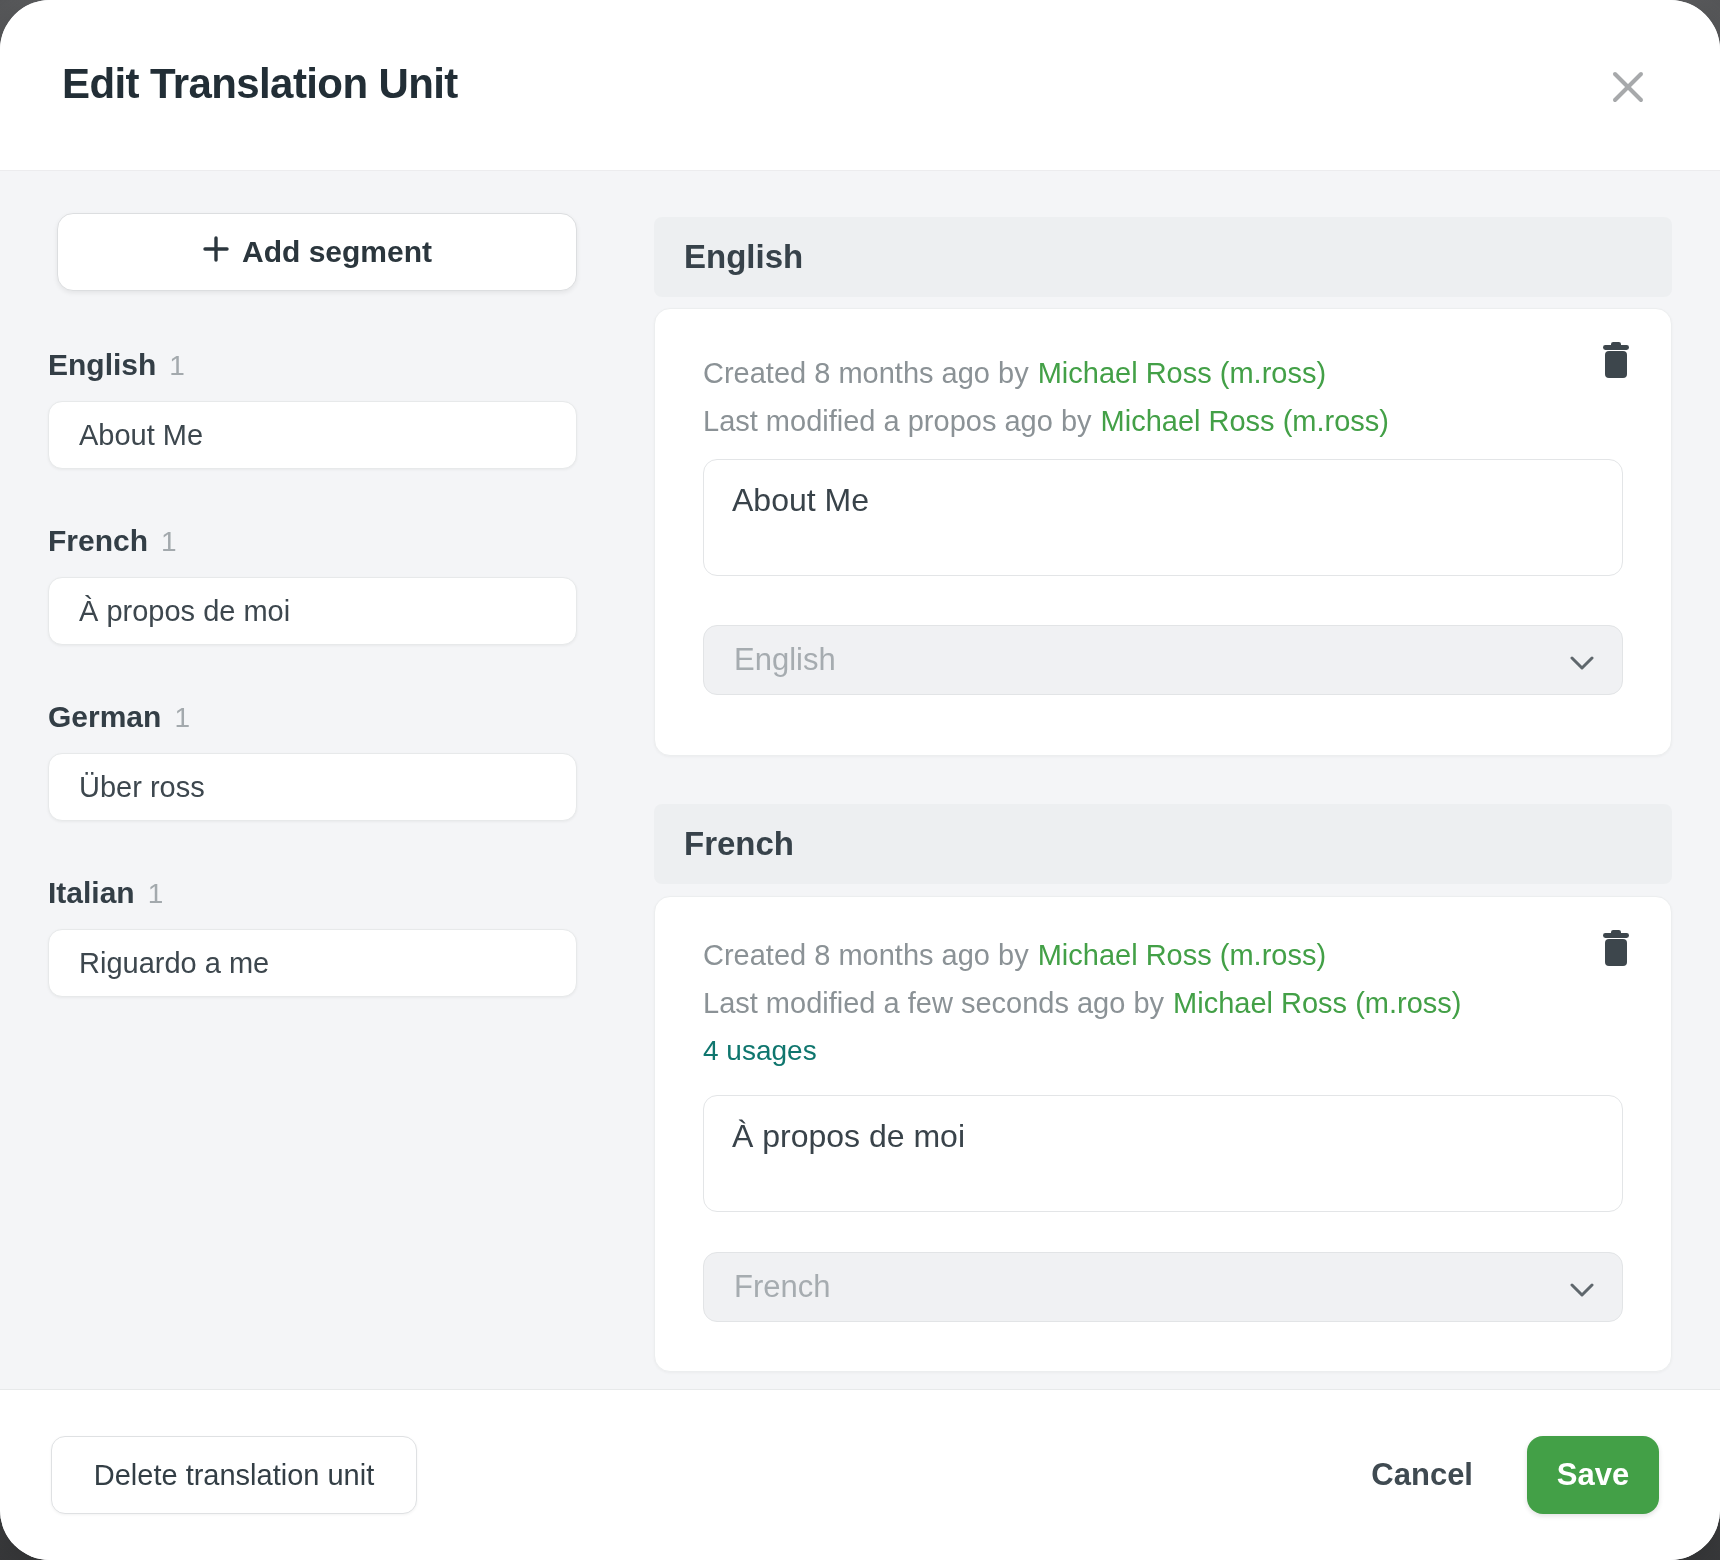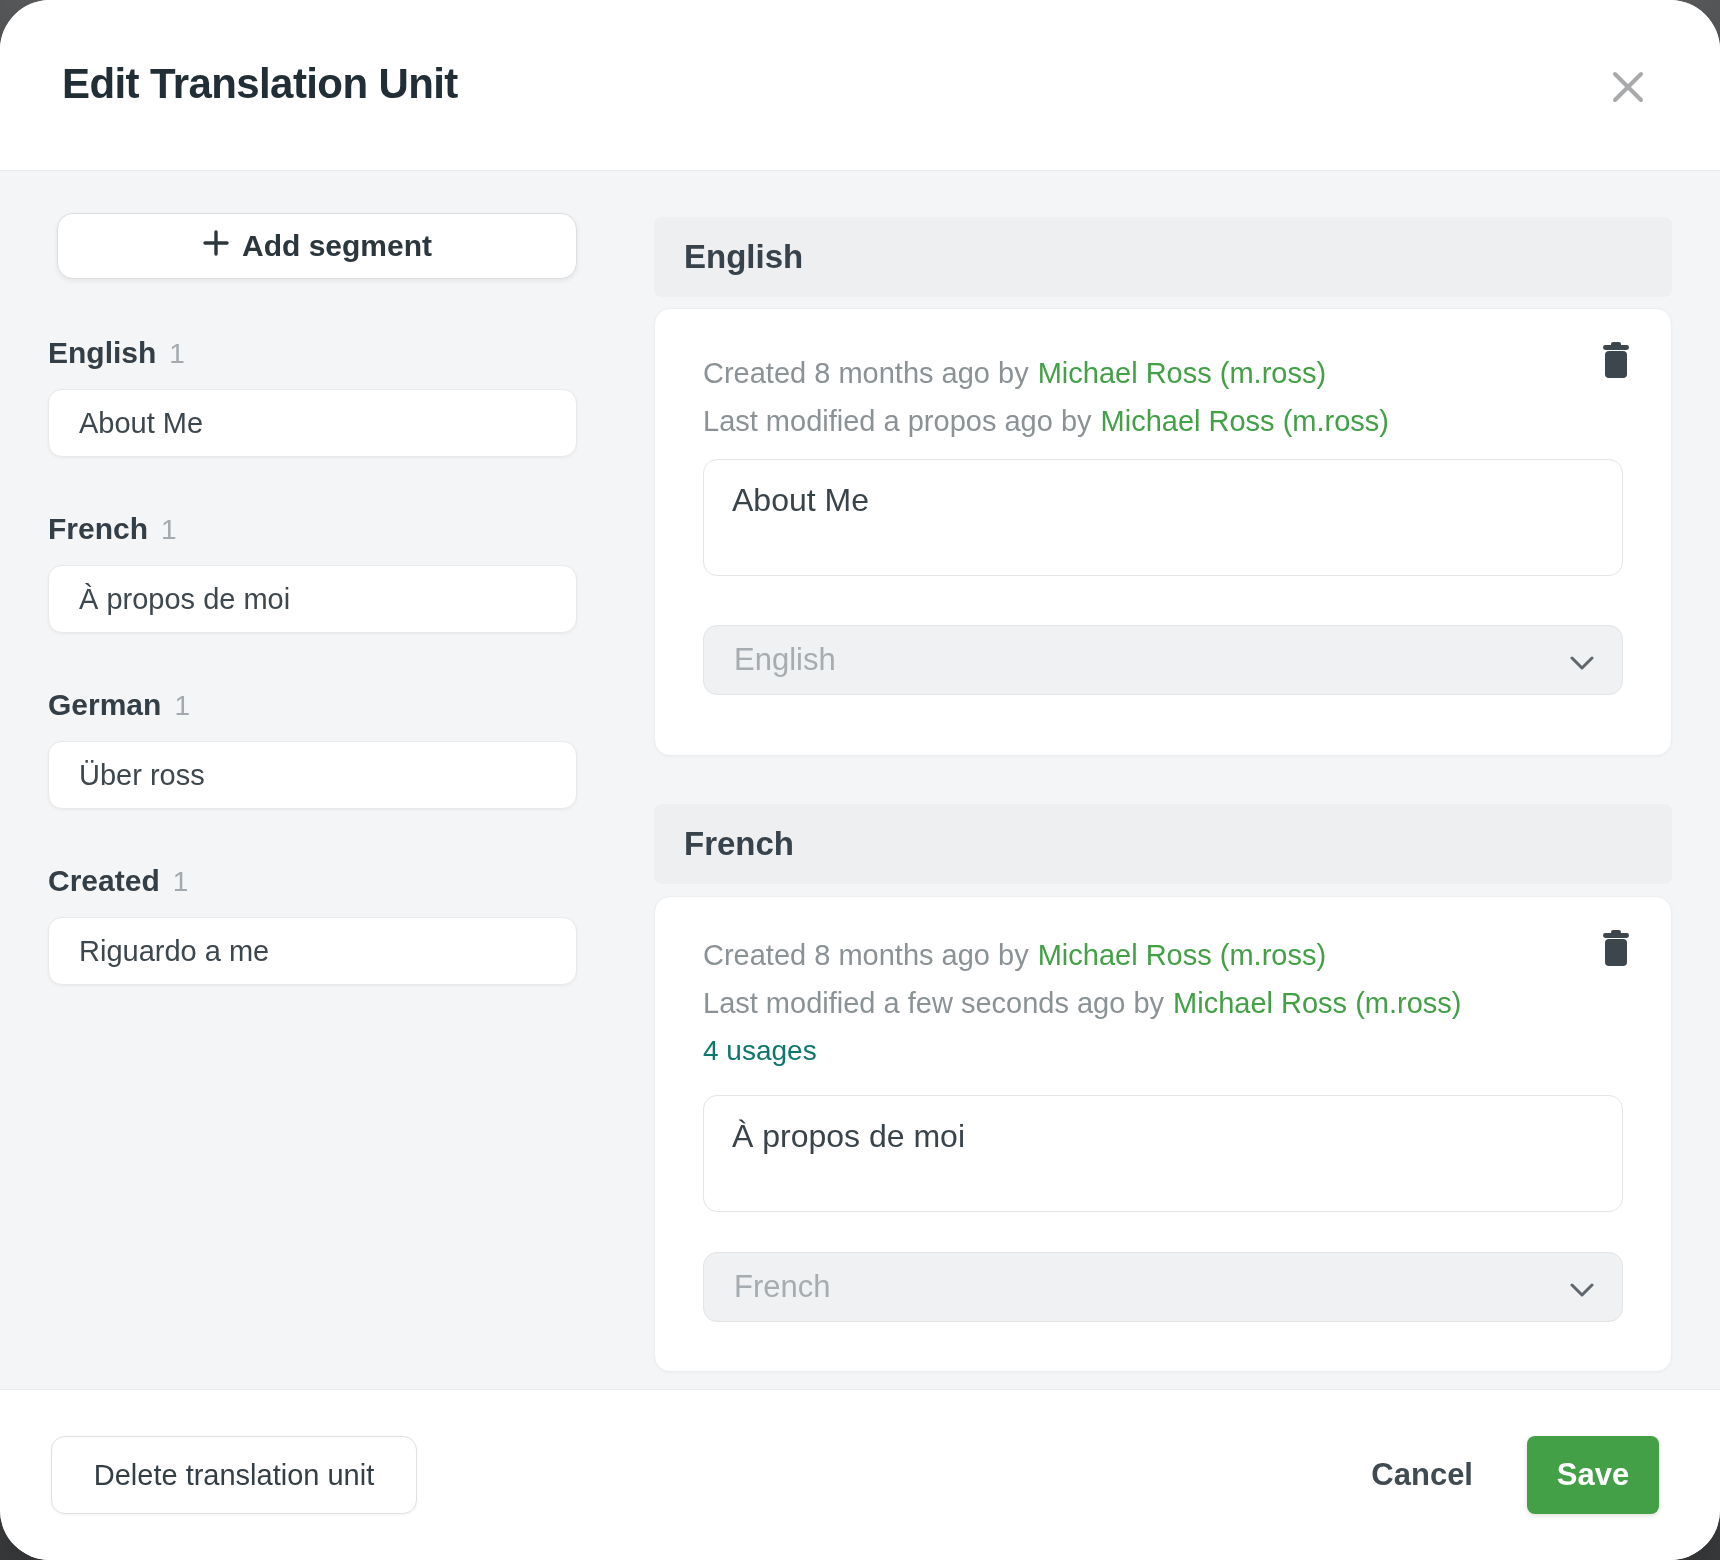--- a/index.html
+++ b/index.html
@@ -13,21 +13,21 @@
     background:#f4f5f7;box-shadow:0 14px 48px rgba(0,0,0,.4);
   }
   
   .hdr{position:absolute;top:0;left:0;right:0;height:170px;background:#ffffff;border-bottom:1px solid #ececee;}
   .hdr-title{position:absolute;left:62px;top:60px;font-size:42px;font-weight:700;letter-spacing:-.6px;color:#222e36;}
   .close-btn{position:absolute;right:70px;top:66px;width:44px;height:44px;border:none;background:transparent;cursor:pointer;padding:0;}
   
   .sidebar{position:absolute;left:48px;top:213px;width:529px;}
   .add-seg{
     display:flex;align-items:center;justify-content:center;gap:12px;
-    width:520px;height:66px;margin-left:9px;background:#ffffff;
+    width:520px;height:78px;margin-left:9px;background:#ffffff;
     border:1px solid #dcdee0;border-radius:16px;box-shadow:0 2px 5px rgba(0,0,0,.07);
     font-family:inherit;font-size:30px;font-weight:600;color:#2b363d;cursor:pointer;
   }
   .seg-label{margin-top:57px;display:flex;align-items:baseline;gap:13px;line-height:34px;}
   .seg-label .lang{font-size:30px;font-weight:600;color:#333e46;}
   .seg-label .count{font-size:28px;color:#a3a9ad;}
   .seg-card{
     margin-top:18px;height:68px;background:#ffffff;border:1px solid #e7e9ea;border-radius:14px;
     box-shadow:0 1px 3px rgba(0,0,0,.05);display:flex;align-items:center;padding:0 30px;
     font-size:29px;color:#3d474e;box-sizing:border-box;cursor:pointer;
@@ -74,21 +74,21 @@
   .del-btn{
     width:366px;height:78px;background:#ffffff;border:1px solid #dfe1e3;border-radius:14px;
     box-shadow:0 1px 3px rgba(0,0,0,.05);font-family:inherit;font-size:29px;font-weight:500;
     color:#333e45;cursor:pointer;margin-right:auto;
   }
   .cancel-btn{
     border:none;background:transparent;font-family:inherit;font-size:31px;font-weight:600;
     color:#3f4a51;cursor:pointer;margin-right:54px;padding:0;text-align:center;
   }
   .save-btn{
-    width:132px;height:78px;border:none;border-radius:8px;background:#43a047;
+    width:132px;height:78px;border:none;border-radius:16px;background:#43a047;
     font-family:inherit;font-size:31px;font-weight:700;color:#ffffff;cursor:pointer;
     box-shadow:0 2px 5px rgba(0,0,0,.12);
   }
 </style>
 </head>
 <body>
 
 <div class="modal">
 
   <div class="hdr">
@@ -132,21 +132,21 @@
 
     <div class="seg-label">
       <span class="lang">German</span>
       <span class="count">1</span>
     </div>
     <div class="seg-card">
       <span>Über ross</span>
     </div>
 
     <div class="seg-label">
-      <span class="lang">Created</span>
+      <span class="lang">Italian</span>
       <span class="count">1</span>
     </div>
     <div class="seg-card">
       <span>Riguardo a me</span>
     </div>
   </div>
 
   <div class="panel-bar bar-1">
     <span>English</span>
   </div>

